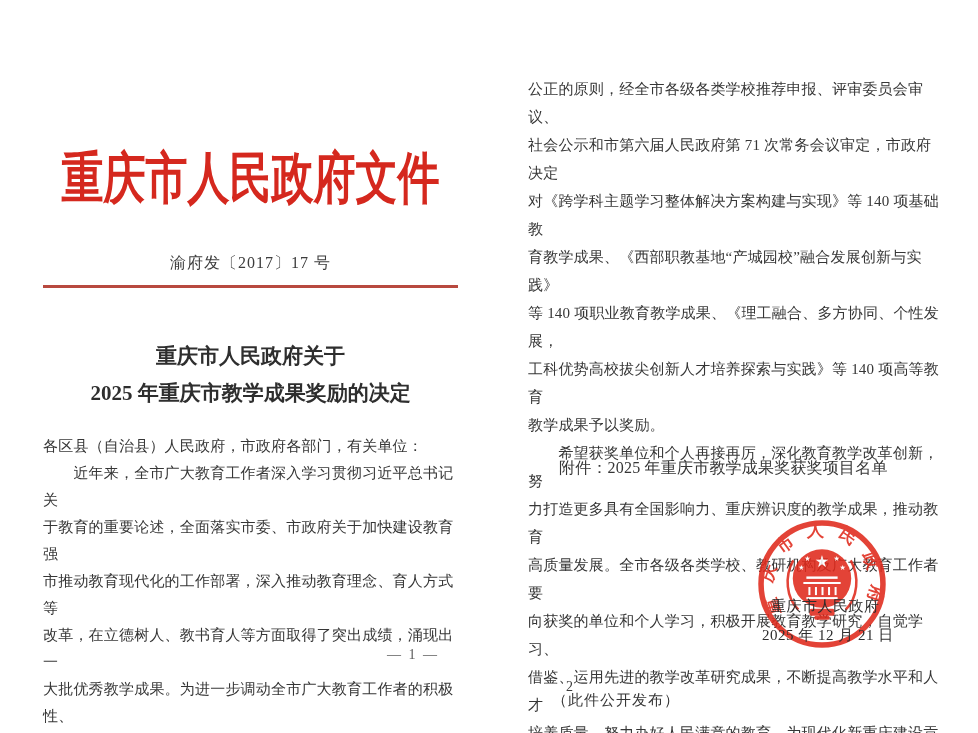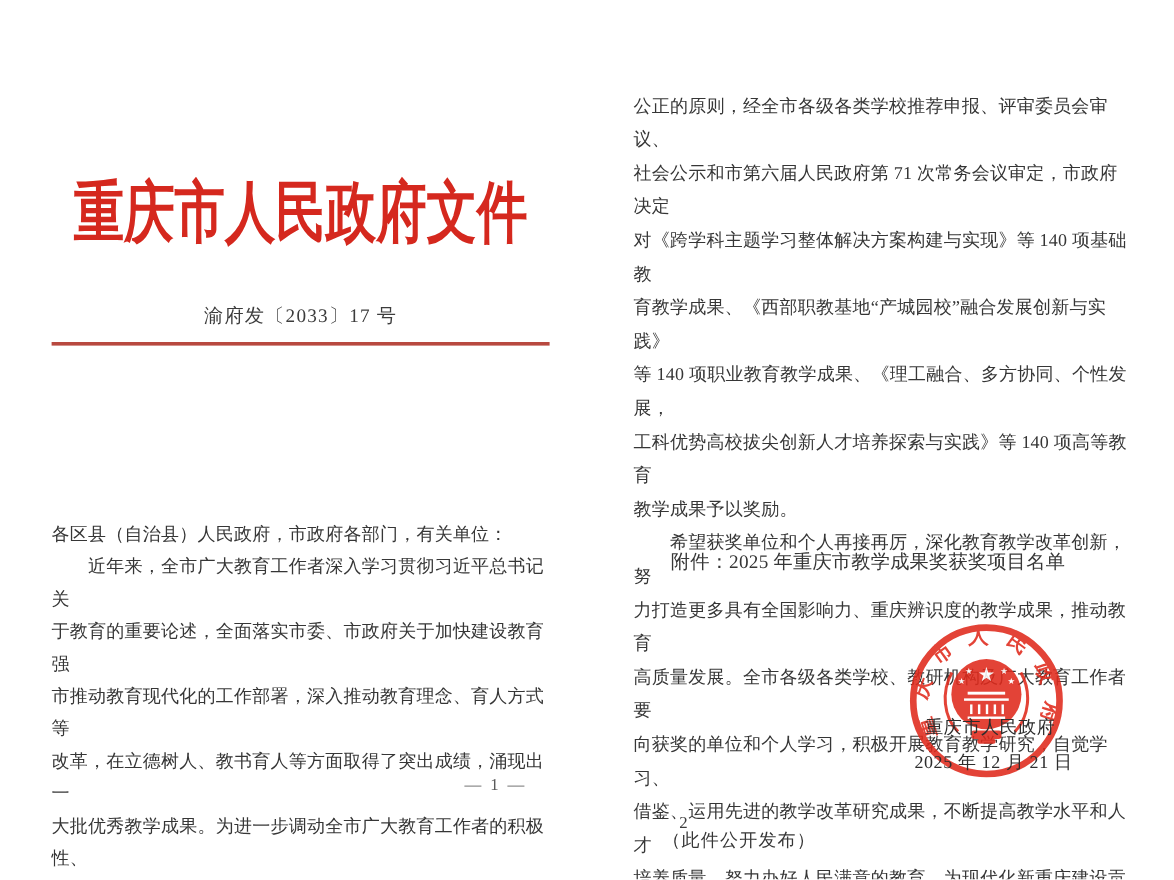--- a/index.html
+++ b/index.html
@@ -57,22 +57,24 @@
     position:absolute;top:518px;left:228px;width:132px;height:132px;z-index:2;opacity:0.88;
   }
 </style>
 </head>
 <body>
 
 <div class="canvas">
 
   <div class="page-col" id="left-page">
     <div class="masthead">重庆市人民政府文件</div>
-    <div class="doc-number">渝府发〔2033〕17 号</div>
+    <div class="doc-number">渝府发〔2017〕17 号</div>
     <div class="red-rule"></div>
+    <div class="doc-title">重庆市人民政府关于
+2025 年重庆市教学成果奖励的决定</div>
     <div class="body-text" id="left-body">各区县（自治县）人民政府，市政府各部门，有关单位：
 　　近年来，全市广大教育工作者深入学习贯彻习近平总书记关
 于教育的重要论述，全面落实市委、市政府关于加快建设教育强
 市推动教育现代化的工作部署，深入推动教育理念、育人方式等
 改革，在立德树人、教书育人等方面取得了突出成绩，涌现出一
 大批优秀教学成果。为进一步调动全市广大教育工作者的积极性、
 主动性、创造性，加快构建高质量教育体系，根据《重庆市教学
 成果奖励办法》（重庆市人民政府令第 150 号），按照公开、公平、</div>
     <div class="page-num-left">— 1 —</div>
   </div>

